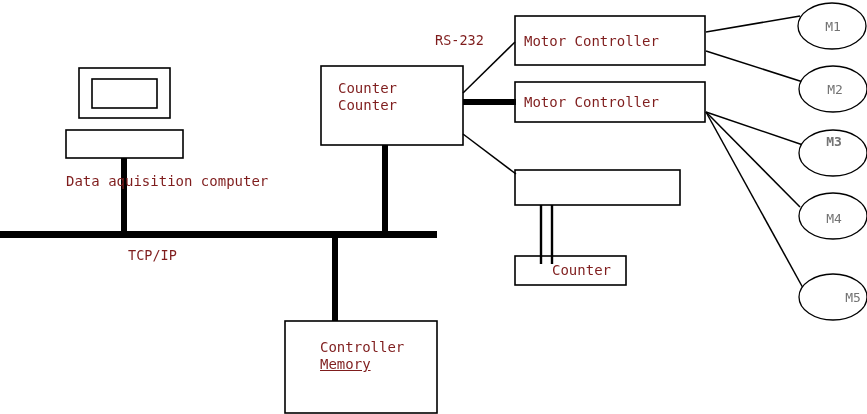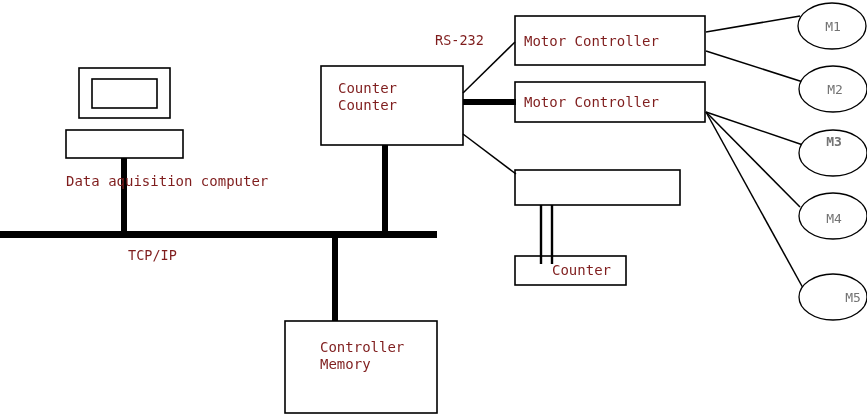--- a/index.html
+++ b/index.html
@@ -129,21 +129,21 @@
   <div class="lbl node-lbl" style="left:338px; top:97px;">Counter</div>
 
   <div class="lbl node-lbl" style="left:524px; top:33px;">Motor Controller</div>
 
   <div class="lbl node-lbl" style="left:524px; top:94px;">Motor Controller</div>
 
 
   <div class="lbl node-lbl" style="left:552px; top:262px;">Counter</div>
 
   <div class="lbl node-lbl" style="left:320px; top:339px;">Controller</div>
-  <div class="lbl node-lbl" style="left:320px; top:356px;">Memory</div>
+  <div class="lbl node-lbl" style="left:320px; top:356px;text-decoration:underline;">Memory</div>
 
   <div class="lbl" style="left:435px; top:32px;">RS-232</div>
 
   <div class="lbl" style="left:128px; top:247px;">TCP/IP</div>
 
   <div class="ellipse-lbl" style="left:812px; top:19px; width:42px;">M1</div>
   <div class="ellipse-lbl" style="left:814px; top:82px; width:42px;">M2</div>
   <div class="ellipse-lbl" style="left:813px; top:134px; width:42px;font-weight:bold;">M3</div>
   <div class="ellipse-lbl" style="left:813px; top:211px; width:42px;">M4</div>
   <div class="ellipse-lbl" style="left:832px; top:290px; width:42px;">M5</div>

